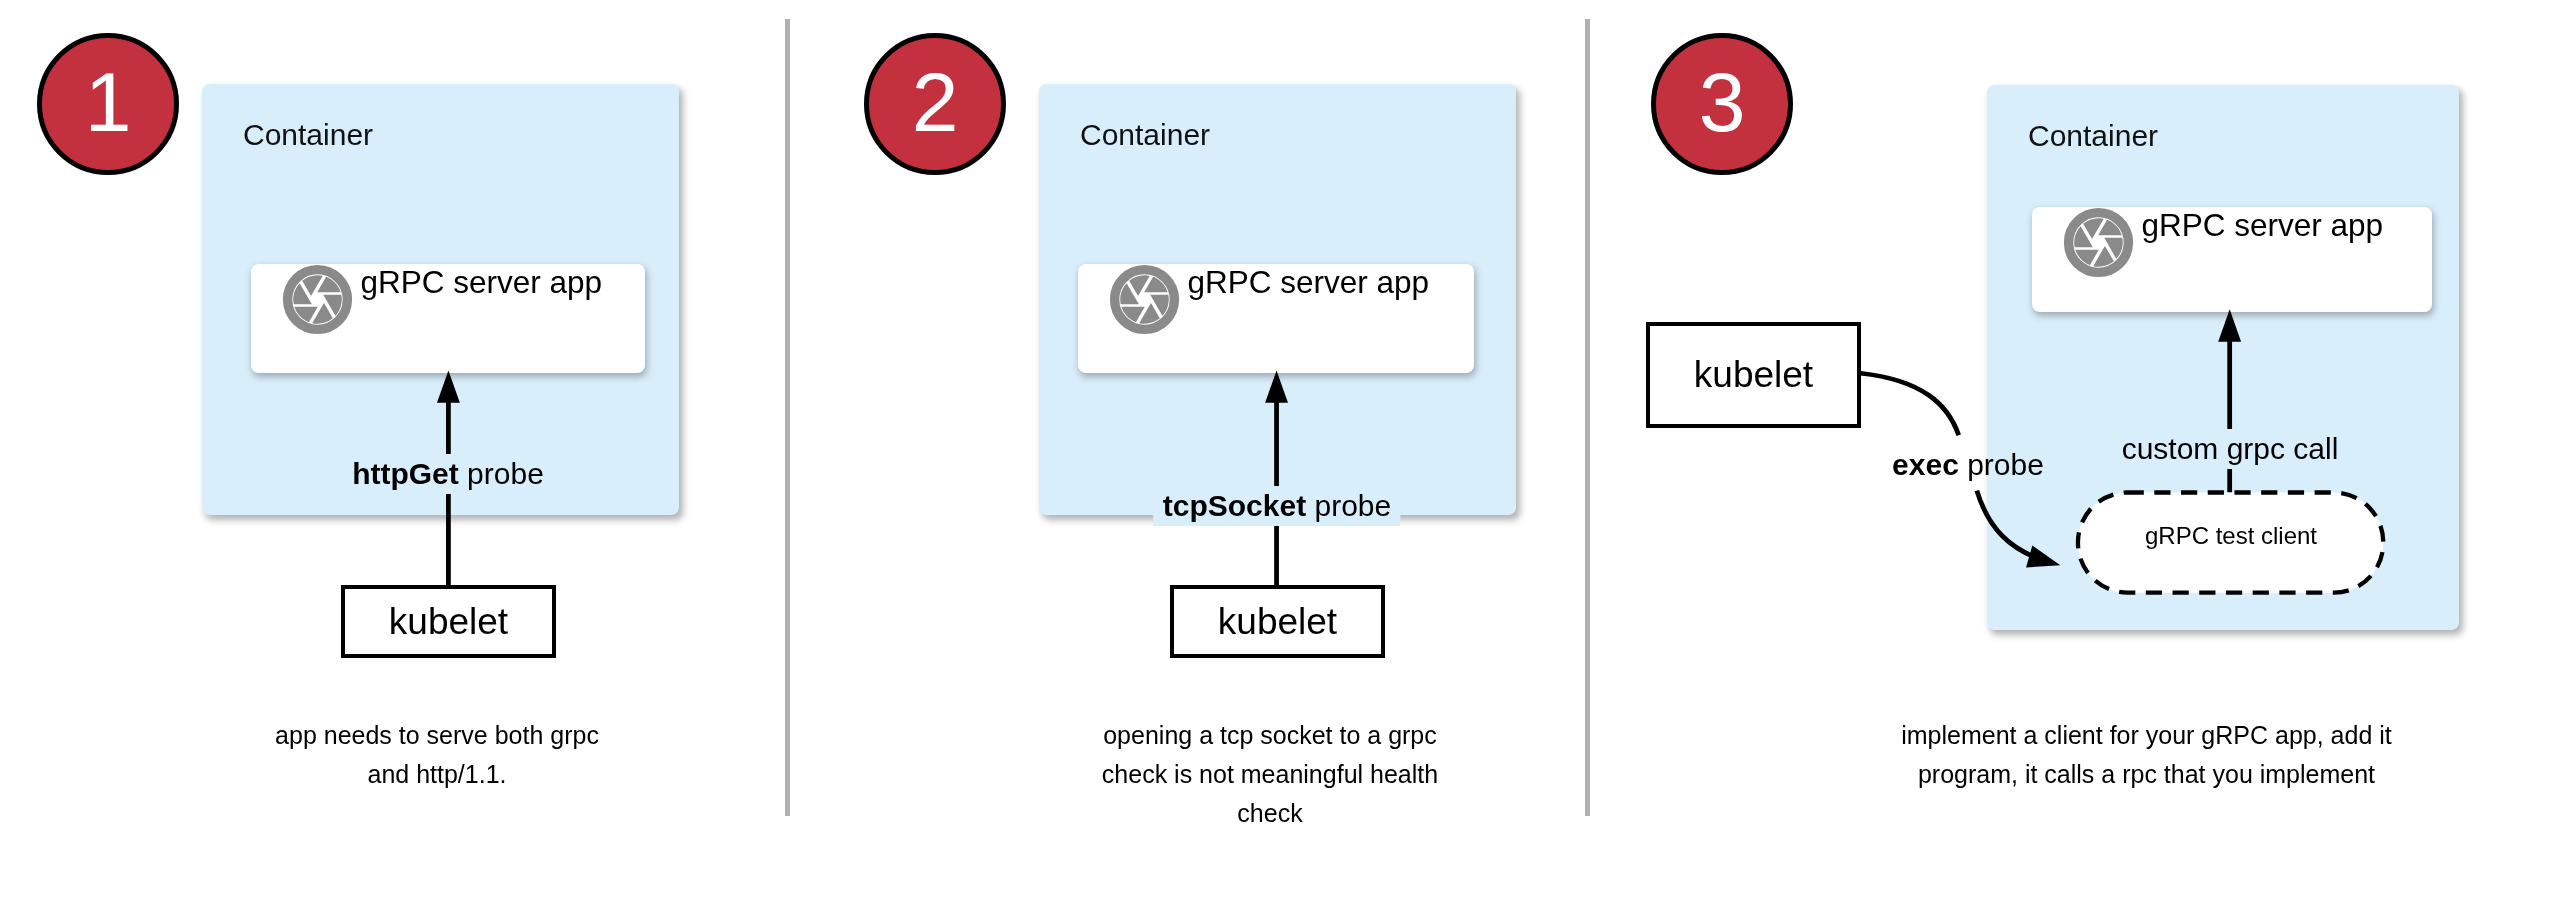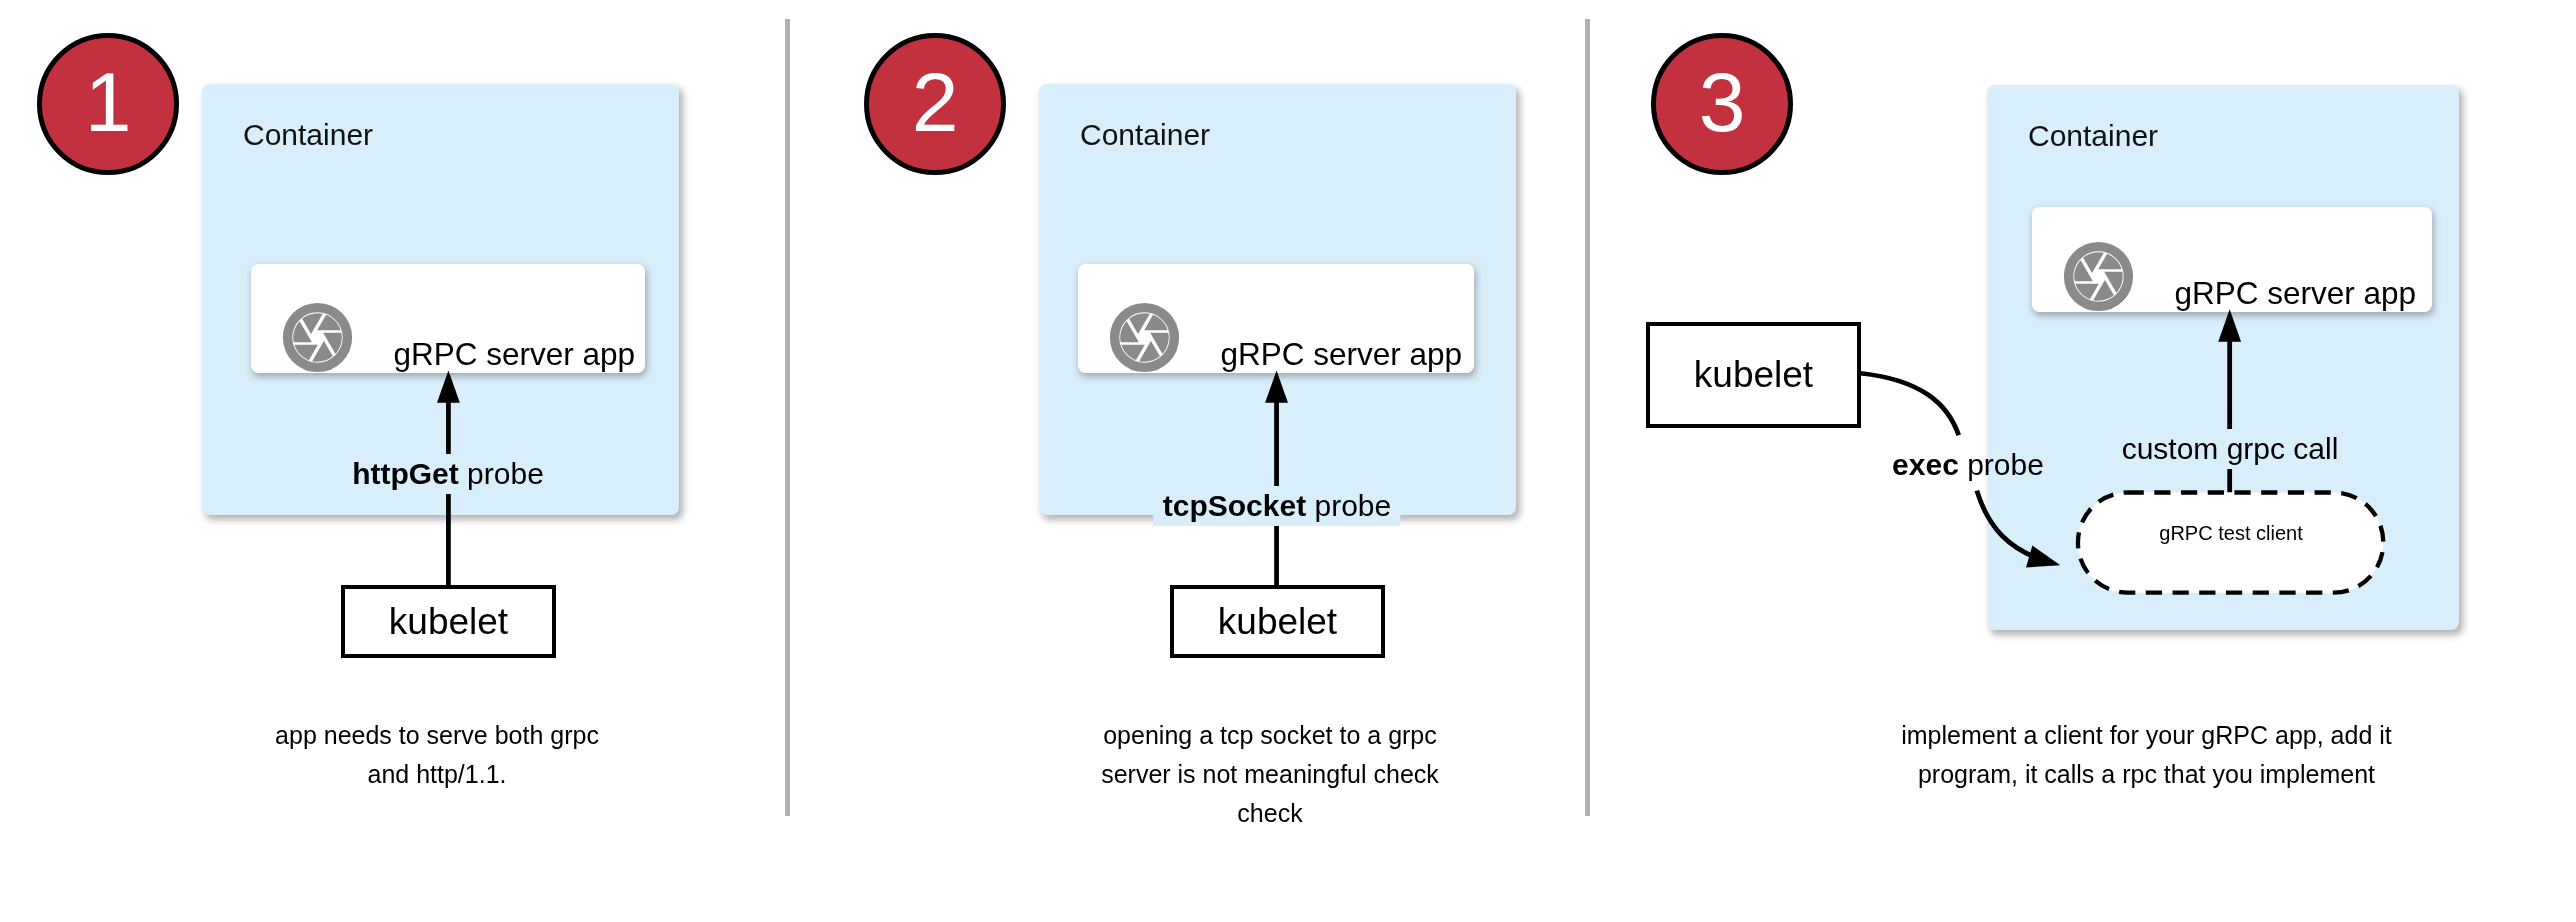--- a/index.html
+++ b/index.html
@@ -23,21 +23,21 @@
   .container-box{
     position:absolute;background:var(--container-fill);border-radius:7.6px;
     box-shadow:3.8px 4.8px 7.6px rgba(0,0,0,0.30);
   }
   .container-label{
     position:absolute;left:41px;top:34px;font-size:30px;color:#111;
   }
   .app-box{
     position:absolute;background:#ffffff;border-radius:7.6px;
     box-shadow:1.9px 3.8px 7.6px rgba(0,0,0,0.28);
-    display:flex;align-items:flex-end;padding-left:30.5px;gap:41px;box-sizing:border-box;
+    display:flex;align-items:flex-start;padding-left:30.5px;gap:8px;box-sizing:border-box;
   }
   .app-icon{width:71px;height:71px;flex:0 0 auto;display:block;}
   .app-label{font-size:31.5px;white-space:nowrap;}
   .kubelet-box{
     position:absolute;background:#ffffff;border:4.8px solid #000;box-sizing:border-box;
     display:flex;align-items:center;justify-content:center;font-size:37px;
   }
   .caption{
     position:absolute;text-align:center;font-size:25px;line-height:39px;color:#000;
   }
@@ -45,21 +45,21 @@
     position:absolute;width:4.8px;background:var(--divider);
   }
   .arrows{position:absolute;left:0;top:0;z-index:5;pointer-events:none;}
   .float-label{
     position:absolute;z-index:6;font-size:30px;white-space:nowrap;
     transform:translateX(-50%);padding:2.9px 9.5px;line-height:34px;
   }
   .float-label.on-blue{background:var(--container-fill);}
   .float-label b{font-weight:bold;}
   .pill-label{
-    position:absolute;z-index:6;font-size:20px;white-space:nowrap;transform:translateX(-50%);
+    position:absolute;z-index:6;font-size:24px;white-space:nowrap;transform:translateX(-50%);
   }
 </style>
 </head>
 <body>
 
 <div class="canvas">
 
   <div class="badge" style="left:37px;top:33px;">
     <span>1</span>
   </div>
@@ -104,21 +104,21 @@
     </svg>
     <span class="app-label">gRPC server app</span>
   </div>
 
   <div class="kubelet-box" style="left:1170px;top:585px;width:215px;height:73px;">
     <span>kubelet</span>
   </div>
 
   <div class="caption" style="left:974px;top:716px;width:592px;">
     <div>opening a tcp socket to a grpc</div>
-    <div>server is not meaningful check</div>
+    <div>check is not meaningful health</div>
     <div>check</div>
   </div>
 
   <div class="divider" style="left:1585px;top:19px;height:797px;"></div>
 
   <div class="badge" style="left:1651px;top:33px;">
     <span>3</span>
   </div>
 
   <div class="container-box" style="left:1987px;top:85px;width:472px;height:545px;">

